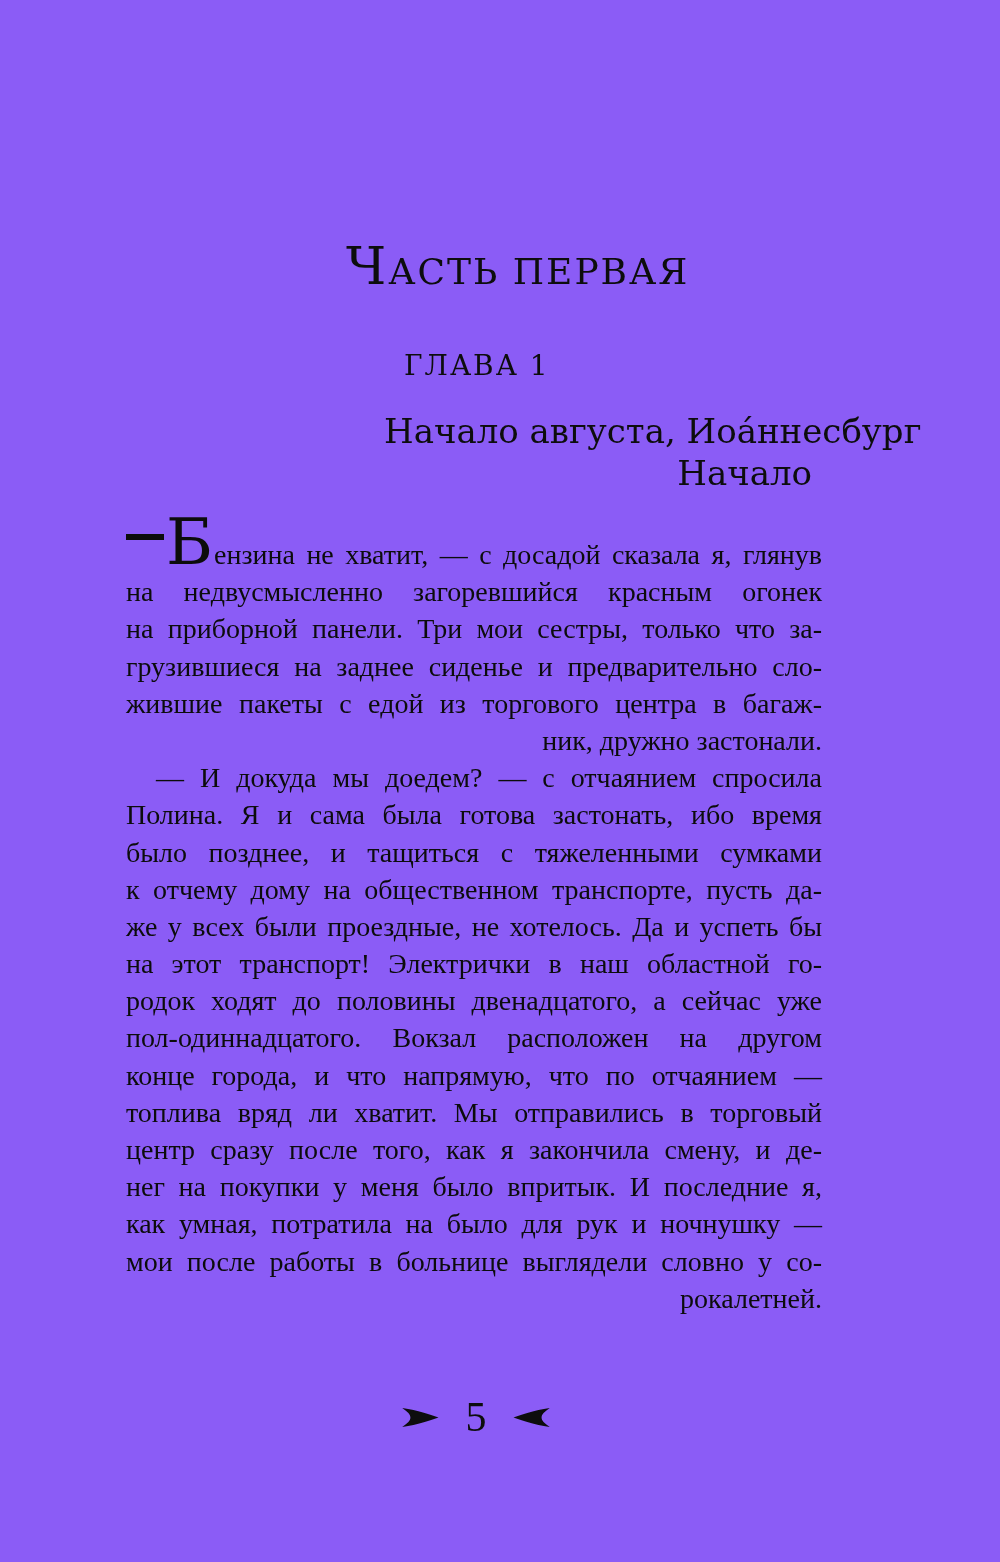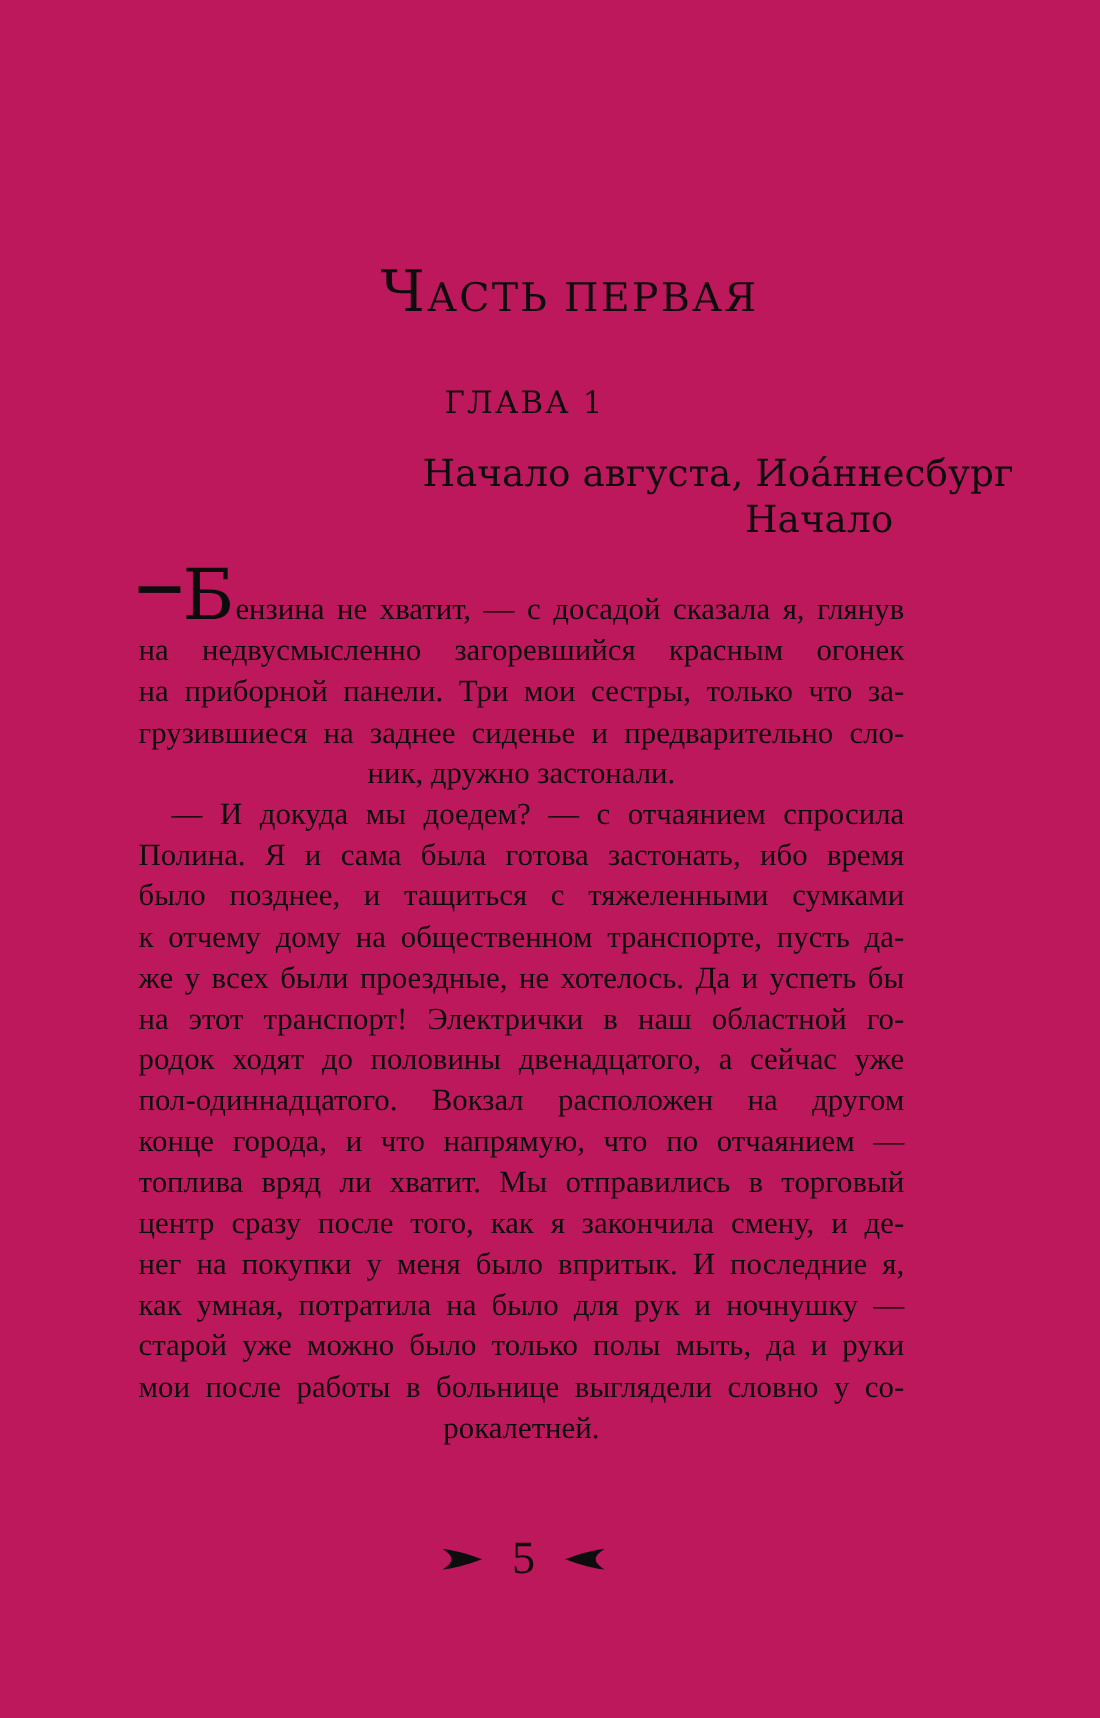--- a/index.html
+++ b/index.html
@@ -1,21 +1,21 @@
 <!DOCTYPE html>
 <html><head>
 <meta charset="utf-8">
 <style>
   html, body { margin: 0; padding: 0; background: #e8e8e8; }
   .page {
     position: relative;
     width: 1000px;
     height: 1562px;
     margin: 0 auto;
-    background: #be185d;
+    background: #8b5cf6;
     color: #0d0d0d;
     overflow: hidden;
   }
 
   
   .display-font { font-family: "DejaVu Serif", serif; }
   .body-font   { font-family: "Liberation Serif", serif; }
 
   .part-title {
     position: absolute;
@@ -57,21 +57,21 @@
     line-height: 37.2px;
     color: #0c0c0c;
   }
   .line {
     text-align: justify;
     text-align-last: justify;
     height: 37.2px;
     white-space: nowrap;
   }
   .line.line-end {
-    text-align: center;
+    text-align: right;
     text-align-last: auto;
   }
   .line.indent { padding-left: 30px; }
 
   .opening-dash {
     display: inline-block;
     width: 38px;
     height: 6px;
     background: #0c0c0c;
     transform: translateY(-24px);
@@ -116,37 +116,37 @@
     <div class="subtitle-line">Начало августа, Иоа́ннесбург</div>
     <div class="subtitle-line">Начало</div>
   </div>
 
   <div class="body-text">
       <div class="paragraph">
         <div class="line"><span class="opening-dash"></span><span class="opening-initial">Б</span>ензина не хватит, — с досадой сказала я, глянув</div>
         <div class="line">на недвусмысленно загоревшийся красным огонек</div>
         <div class="line">на приборной панели. Три мои сестры, только что за-</div>
         <div class="line">грузившиеся на заднее сиденье и предварительно сло-</div>
+        <div class="line">жившие пакеты с едой из торгового центра в багаж-</div>
         <div class="line line-end">ник, дружно застонали.</div>
       </div>
       <div class="paragraph">
         <div class="line indent">— И докуда мы доедем? — с отчаянием спросила</div>
         <div class="line">Полина. Я и сама была готова застонать, ибо время</div>
         <div class="line">было позднее, и тащиться с тяжеленными сумками</div>
         <div class="line">к отчему дому на общественном транспорте, пусть да-</div>
         <div class="line">же у всех были проездные, не хотелось. Да и успеть бы</div>
         <div class="line">на этот транспорт! Электрички в наш областной го-</div>
         <div class="line">родок ходят до половины двенадцатого, а сейчас уже</div>
         <div class="line">пол-одиннадцатого. Вокзал расположен на другом</div>
         <div class="line">конце города, и что напрямую, что по отчаянием —</div>
         <div class="line">топлива вряд ли хватит. Мы отправились в торговый</div>
         <div class="line">центр сразу после того, как я закончила смену, и де-</div>
         <div class="line">нег на покупки у меня было впритык. И последние я,</div>
         <div class="line">как умная, потратила на было для рук и ночнушку —</div>
-        <div class="line">старой уже можно было только полы мыть, да и руки</div>
         <div class="line">мои после работы в больнице выглядели словно у со-</div>
         <div class="line line-end">рокалетней.</div>
       </div>
     </div>
 
   <div class="footer">
     <svg class="orn" width="40" height="19" viewBox="0 0 44 22" aria-hidden="true">
       <path d="M44 11 C33 7.5 21 2.5 2 0 C8.5 4.5 11.5 7.5 11.5 11 C11.5 14.5 8.5 17.5 2 22 C21 19.5 33 14.5 44 11 Z" fill="#0d0d0d"></path>
     </svg>
     <div class="page-number">5</div>

